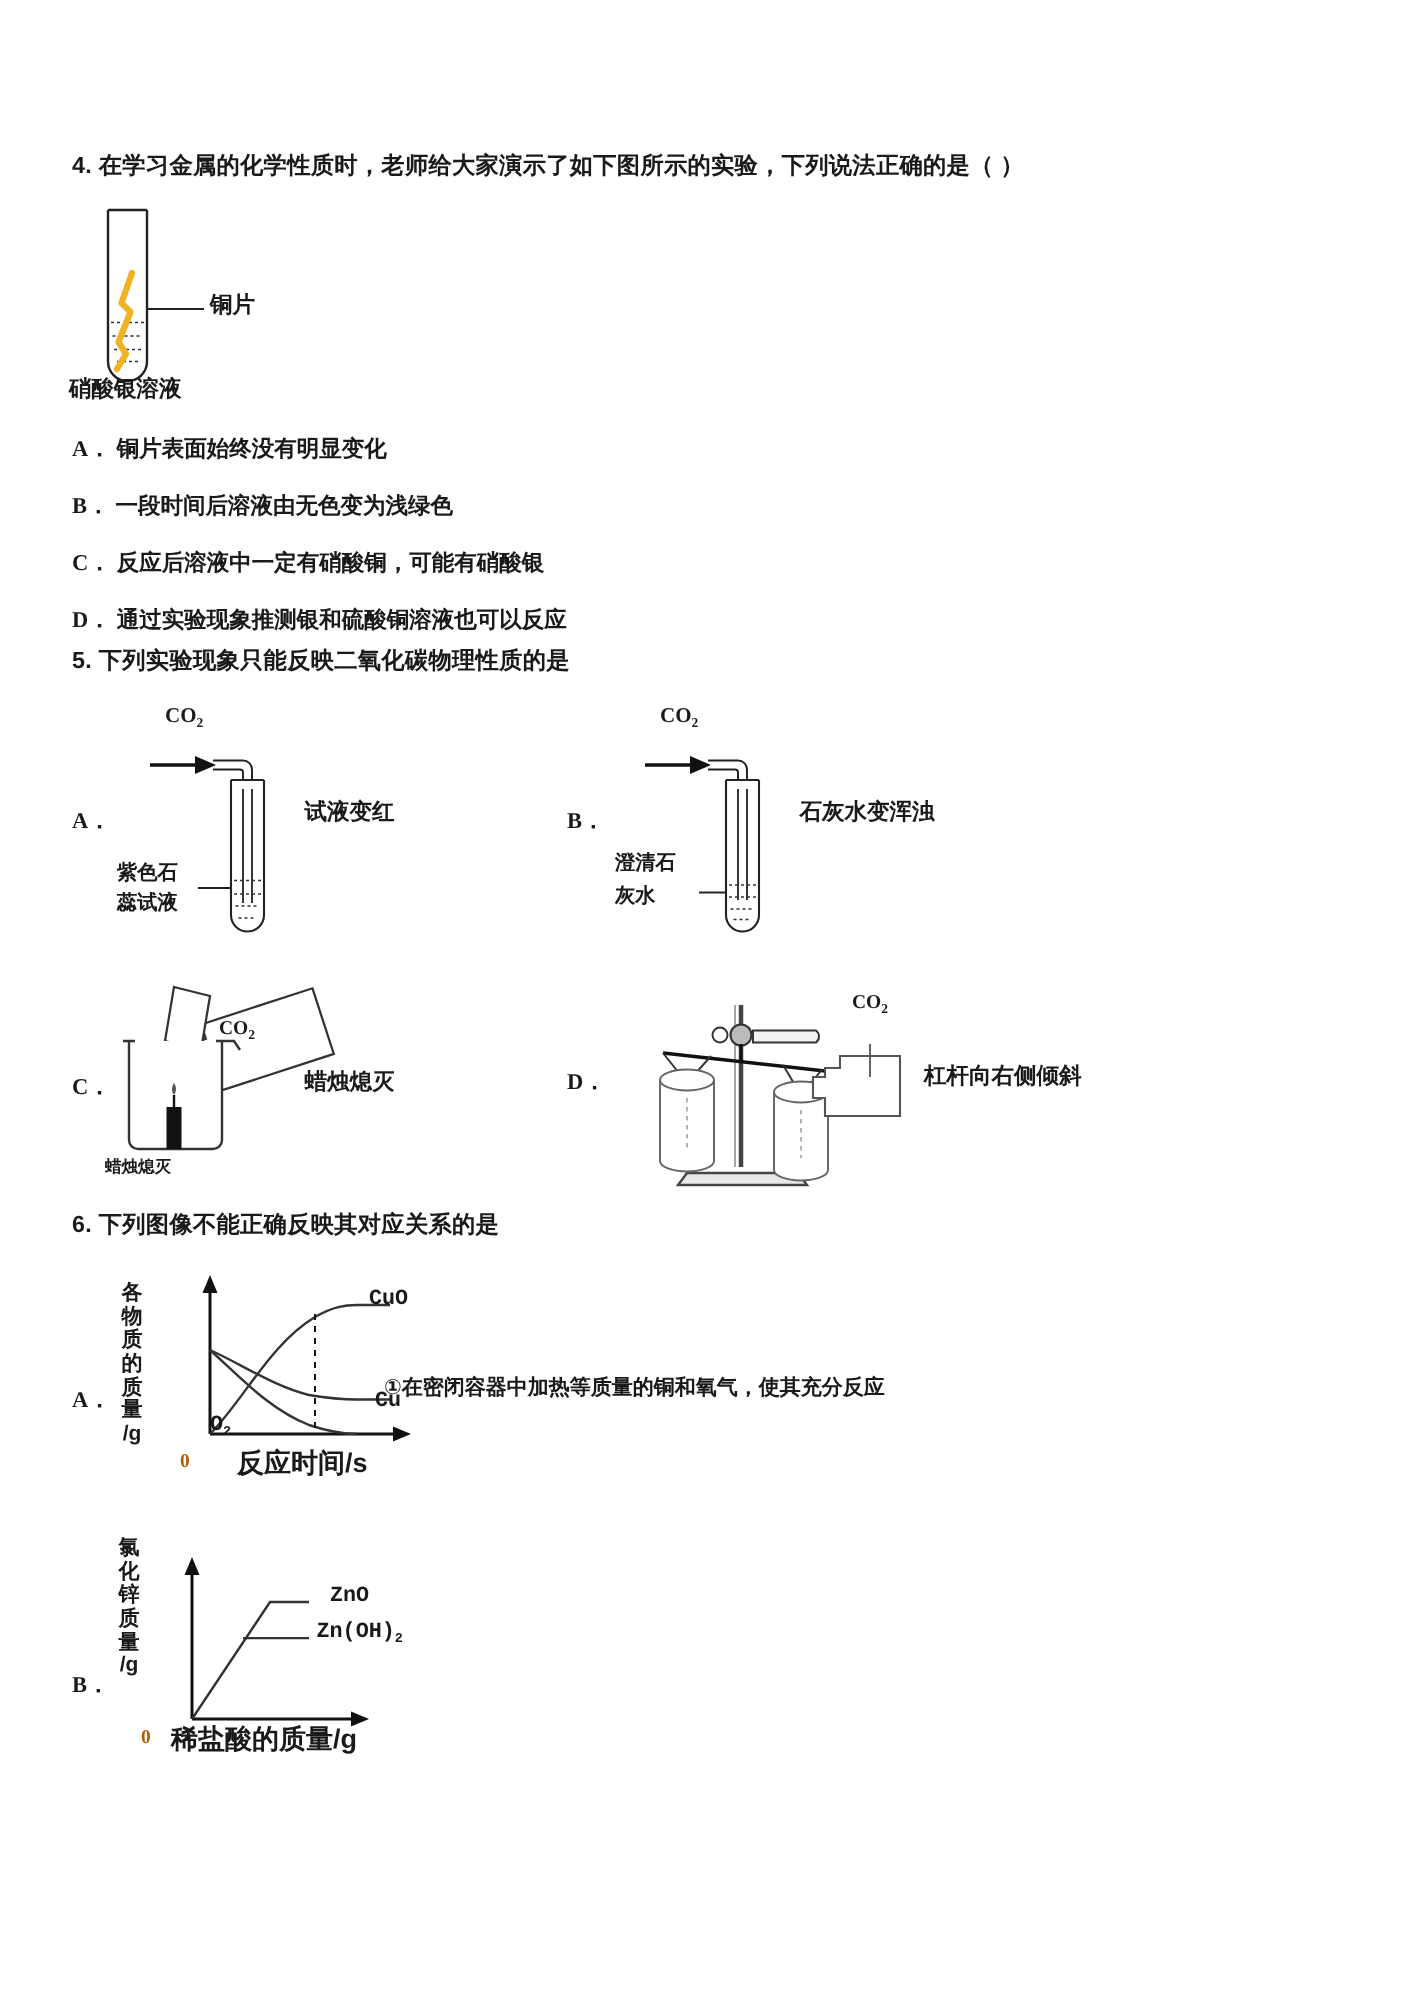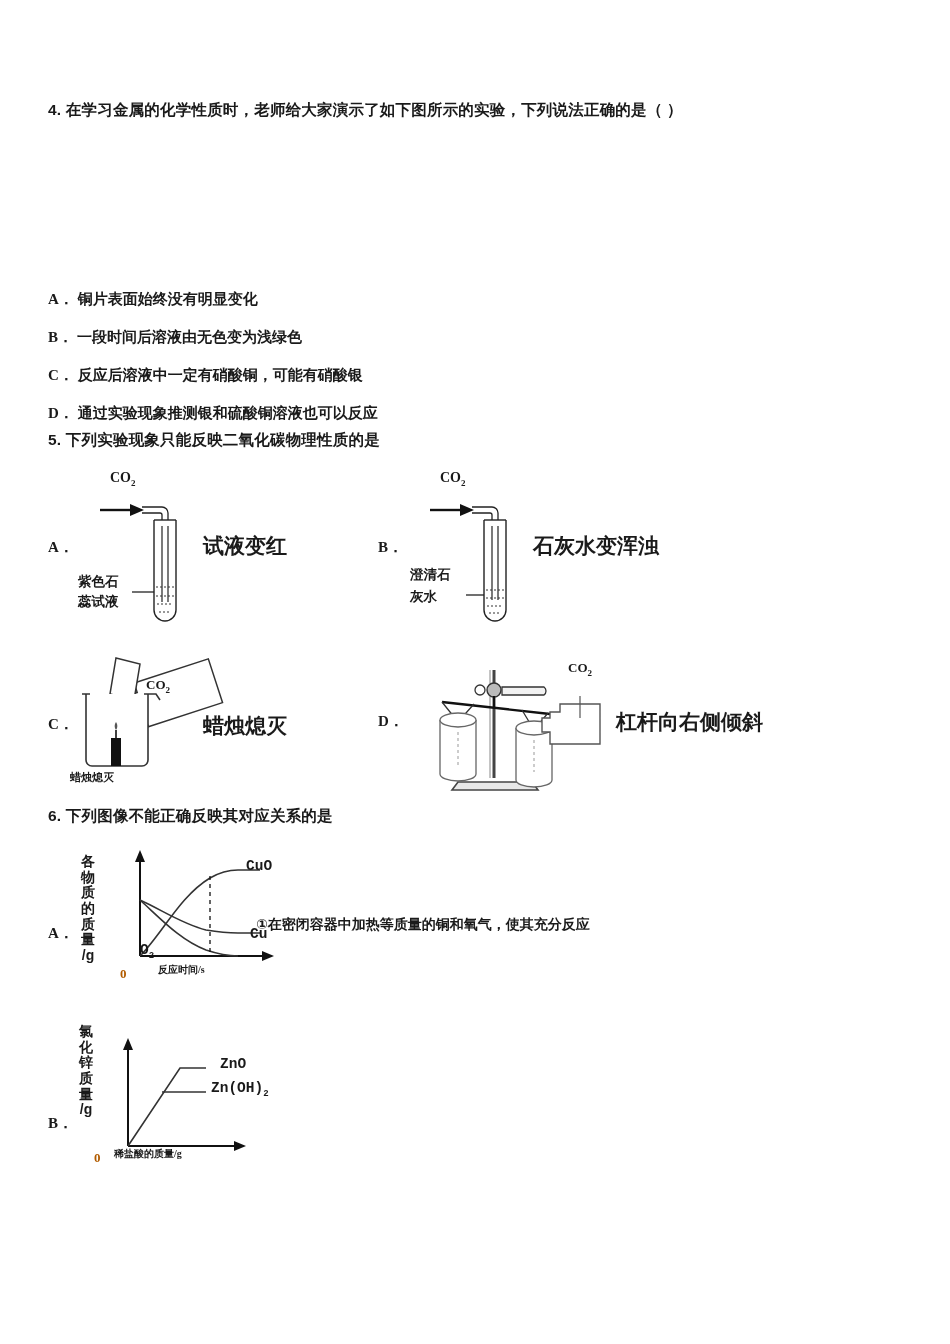--- a/index.html
+++ b/index.html
@@ -18,38 +18,38 @@
   .opttext{
     font-family:Liberation Mono, monospace;
     font-weight:bold;font-size:15px;white-space:nowrap;
   }
   .optlabel{
     font-family:"Liberation Serif","DejaVu Serif",serif;
     font-weight:bold;font-size:15px;
   }
   .caption{
     font-family:"Liberation Sans","DejaVu Sans",sans-serif;
-    font-weight:bold;font-size:21px;white-space:nowrap;
+    font-weight:bold;font-size:15px;white-space:nowrap;
   }
   .smalllabel{
     font-family:"Liberation Sans","DejaVu Sans",sans-serif;
     font-size:13.5px;font-weight:bold;line-height:1.05;white-space:nowrap;
   }
   .tinylabel{
     font-family:"Liberation Sans","DejaVu Sans",sans-serif;
     font-size:11px;font-weight:bold;white-space:nowrap;
   }
   .sci{
     font-family:"Liberation Serif","DejaVu Serif",serif;
     font-weight:bold;font-size:14px;white-space:nowrap;
   }
   .sci sub{font-size:9px;}
   .axislabel{
-    font-family:Liberation Serif, serif;
-    font-size:10px;font-weight:bold;white-space:nowrap;
+    font-family:Liberation Sans, sans-serif;
+    font-size:18px;font-weight:bold;white-space:nowrap;
   }
   .axisvert{
     font-family:"Liberation Sans","DejaVu Sans",sans-serif;
     font-size:14px;font-weight:bold;line-height:1.12;
     width:20px;text-align:center;
   }
   .zero{
     font-family:"Liberation Serif","DejaVu Serif",serif;
     font-weight:bold;font-size:13px;color:#b25c00;
   }
@@ -67,20 +67,38 @@
 </head>
 <body>
 
 <div class="page">
 
   <div class="abs qtext" style="left:48px;top:100px;">
     <span>4.</span>
     <span>在学习金属的化学性质时，老师给大家演示了如下图所示的实验，下列说法正确的是（ ）</span>
   </div>
 
+  <div class="abs" style="left:48px;top:136px;width:280px;height:140px;">
+    <svg width="280" height="140" viewBox="0 0 280 140">
+
+      <path d="M24 4 L24 105 A13 13 0 0 0 50 105 L50 4" fill="#ffffff" stroke="#222" stroke-width="1.6"></path>
+      <line x1="24" y1="4" x2="50" y2="4" stroke="#222" stroke-width="1.6"></line>
+
+      <line x1="26" y1="79" x2="48" y2="79" stroke="#333" stroke-width="1" stroke-dasharray="2,2"></line>
+      <line x1="27" y1="88" x2="47" y2="88" stroke="#333" stroke-width="1" stroke-dasharray="2,2"></line>
+      <line x1="28" y1="97" x2="46" y2="97" stroke="#333" stroke-width="1" stroke-dasharray="2,2"></line>
+      <line x1="30" y1="105" x2="44" y2="105" stroke="#333" stroke-width="1" stroke-dasharray="2,2"></line>
+
+      <path d="M40 46 L33 66 L39 72 L31 92 L36 100 L30 110" fill="none" stroke="#f0b323" stroke-width="4.2" stroke-linejoin="round" stroke-linecap="round"></path>
+
+      <line x1="50" y1="70" x2="88" y2="70" stroke="#222" stroke-width="1.4"></line>
+    </svg>
+    <div class="abs smalllabel" style="left:92px;top:60px;font-size:15px;">铜片</div>
+    <div class="abs smalllabel" style="left:-2px;top:116px;font-size:15px;">硝酸银溶液</div>
+  </div>
 
   <div class="abs" style="left:48px;top:290px;">
     <div style="height:38px;">
       <span class="optlabel">A．</span>
       <span class="opttext">铜片表面始终没有明显变化</span>
     </div>
     <div style="height:38px;">
       <span class="optlabel">B．</span>
       <span class="opttext">一段时间后溶液由无色变为浅绿色</span>
     </div>

